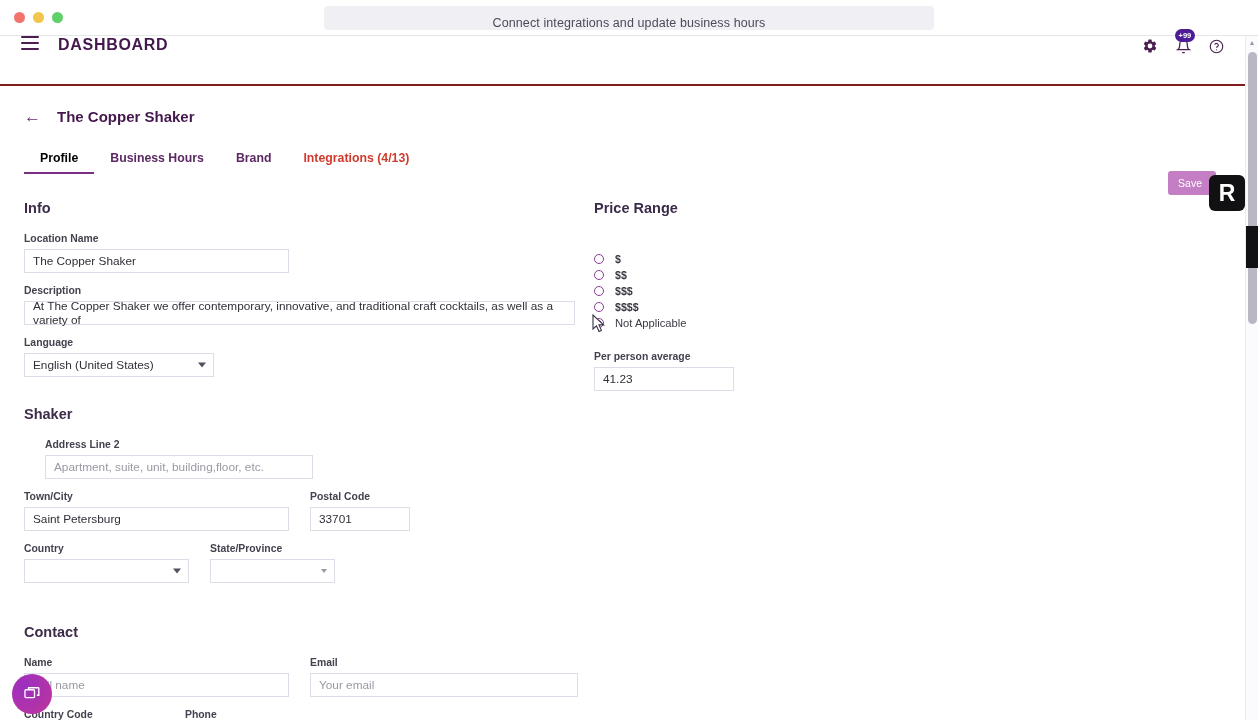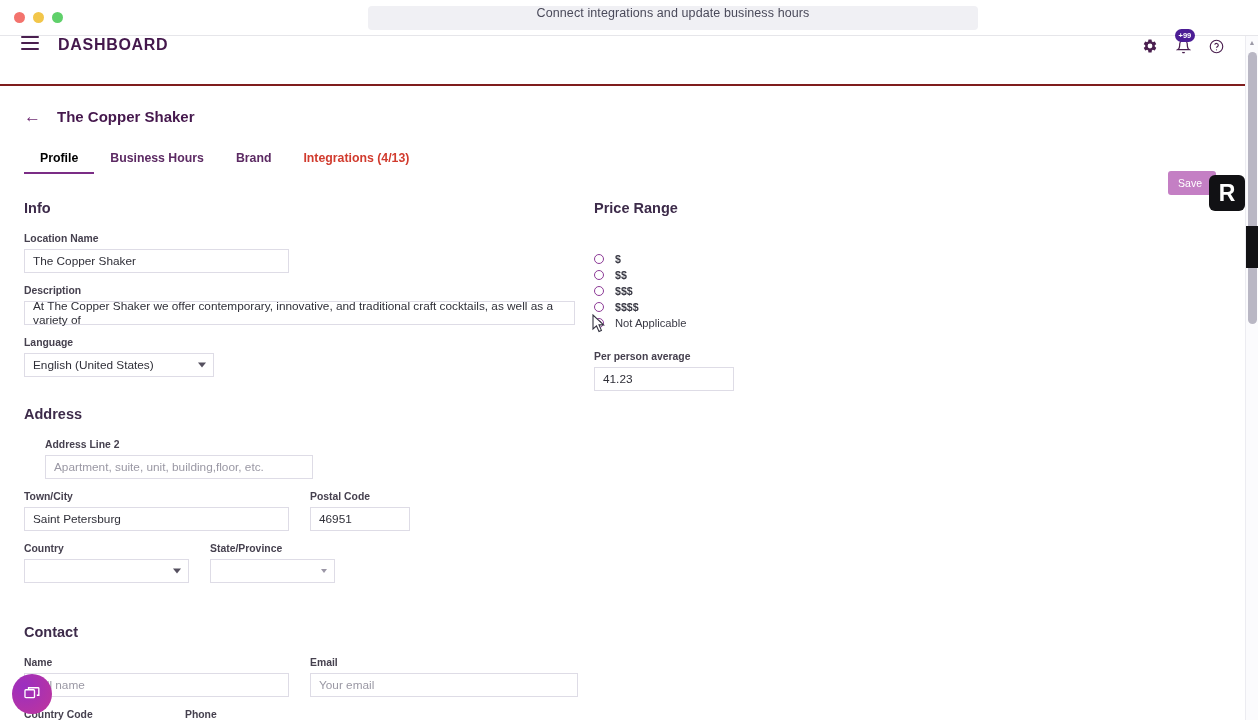--- a/index.html
+++ b/index.html
@@ -34,23 +34,22 @@
   .window-title-pill {
     position: absolute;
     left: 50%;
     transform: translateX(-50%);
     top: 6px;
     width: 610px;
     height: 24px;
     background: #f0f0f4;
     border-radius: 4px;
     display: flex;
-    align-items: flex-start;
+    align-items: flex-end;
     justify-content: center;
-    margin-left: 44px;
   }
   .window-title-pill span {
     font-size: 12.5px;
     color: #4a4a5a;
     letter-spacing: .1px;
   }
 
   
   .app-header {
     position: relative;
@@ -426,37 +425,37 @@
       </div>
 
       <div class="field">
         <label class="field-label">Language</label>
         <div class="select w-190">
           <span>English (United States)</span>
           <span class="caret"></span>
         </div>
       </div>
 
-      <div class="section-title addr">Address</div>
+      <div class="section-title addr">Shaker</div>
 
       <div class="field-row">
         <div class="field w-268 gap-left">
           <label class="field-label">Address Line 2</label>
           <div class="input placeholder">Apartment, suite, unit, building,floor, etc.</div>
         </div>
       </div>
 
       <div class="field-row">
         <div class="field w-265">
           <label class="field-label">Town/City</label>
           <div class="input">Saint Petersburg</div>
         </div>
         <div class="field w-100 gap-left">
           <label class="field-label">Postal Code</label>
-          <div class="input">46951</div>
+          <div class="input">33701</div>
         </div>
       </div>
 
       <div class="field-row">
         <div class="field w-165">
           <label class="field-label">Country</label>
           <div class="select">
             <span></span>
             <span class="caret"></span>
           </div>

